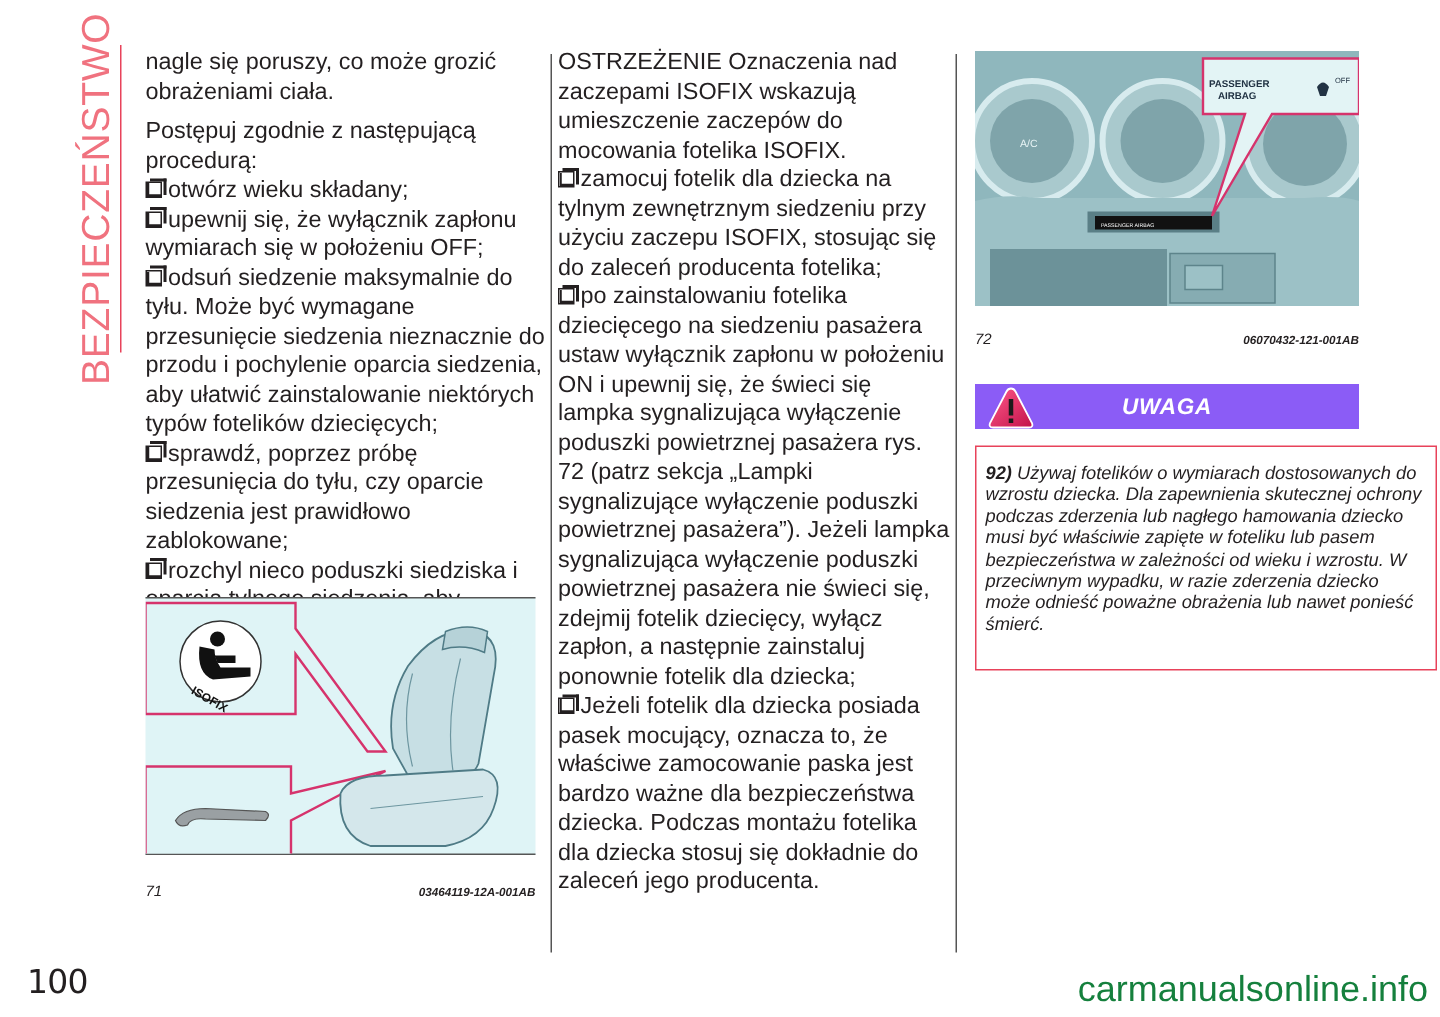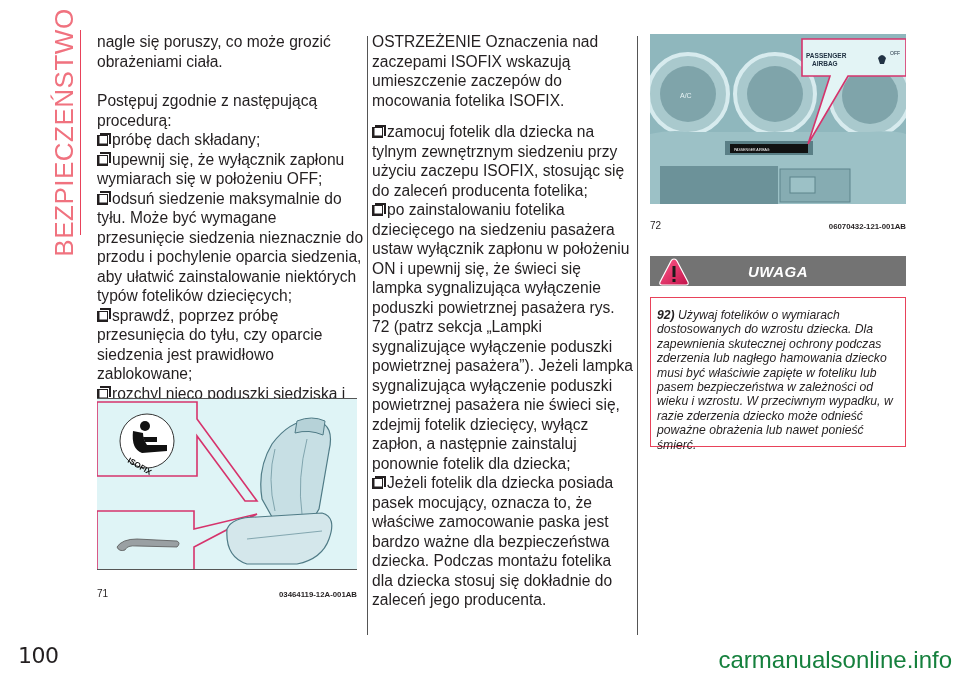--- a/index.html
+++ b/index.html
@@ -12,68 +12,68 @@
   }
   .side-label span {
     transform: rotate(-90deg); white-space: nowrap;
     color: #f0727f; font-size: 26px; letter-spacing: 0.5px; font-weight: normal;
   }
   .side-rule { position: absolute; left: 80px; top: 30px; width: 1px; height: 205px; background: #e8425a; }
 
   .col { position: absolute; font-size: 15.6px; line-height: 19.5px; }
   .col1 { left: 97px; top: 32px; width: 268px; }
   .col2 { left: 372px; top: 32px; width: 262px; }
-  .col p { margin-bottom: 20px; }
+  .col p { margin-bottom: 7px; }
   .bullet {
     display: inline-block; width: 11px; height: 11px; border: 1.5px solid #231f20;
     border-top-width: 1.5px; position: relative; margin-right: 4px; vertical-align: -1px;
     box-shadow: 2px -2px 0 -0.5px #231f20 inset;
   }
   .bullet::after {
     content: ""; position: absolute; right: -3.5px; top: -3.5px; width: 9px; height: 9px;
     border-top: 2.5px solid #231f20; border-right: 2.5px solid #231f20;
   }
 
   .vline { position: absolute; width: 1px; background: #555; }
   .vline1 { left: 367px; top: 36px; height: 599px; }
   .vline2 { left: 637px; top: 36px; height: 599px; }
 
   
   .fig71 { position: absolute; left: 97px; top: 398px; width: 260px; height: 172px; background: #dff4f6; border-top: 1px solid #555; border-bottom: 1px solid #555; overflow: hidden; }
-  .fig-cap { position: absolute; font-size: 9px; display: flex; justify-content: space-between; align-items: baseline; }
+  .fig-cap { position: absolute; font-size: 9px; display: flex; justify-content: space-between; align-items: baseline; font-style: italic; }
   .fig-cap .num { font-size: 10px; }
   .fig-cap .code { font-weight: bold; font-size: 7.8px; margin-top: 12px; }
   .cap71 { left: 97px; top: 578px; width: 260px; gap: 35px; }
 
   
   .fig72 { position: absolute; left: 650px; top: 34px; width: 256px; height: 170px; background: #8fb7bd; overflow: hidden; }
   .cap72 { left: 650px; top: 210px; width: 256px; }
 
   
-  .warn-head { position: absolute; left: 650px; top: 256px; width: 256px; height: 30px; background: #737373; display: flex; align-items: center; justify-content: center; }
+  .warn-head { position: absolute; left: 650px; top: 256px; width: 256px; height: 30px; background: #8b5cf6; display: flex; align-items: center; justify-content: center; }
   .warn-head .title { color: #ffffff; font-weight: bold; font-style: italic; font-size: 15px; letter-spacing: 0.5px; }
   .warn-icon { position: absolute; left: 8px; top: 1px; }
-  .warn-body { position: absolute; left: 650px; top: 297px; width: 256px; height: 150px; border: 1.5px solid #e8425a; padding: 10px 6px 4px 6px; font-style: italic; font-size: 12.2px; line-height: 14.4px; color: #231f20; }
+  .warn-body { position: absolute; left: 650px; top: 297px; width: 308px; height: 150px; border: 1.5px solid #e8425a; padding: 10px 6px 4px 6px; font-style: italic; font-size: 12.2px; line-height: 14.4px; color: #231f20; }
   .warn-body .ref { font-weight: bold; }
 
   .page-num { position: absolute; left: 18px; top: 643px; font-weight: normal; font-size: 22px; letter-spacing: -0.5px; font-family: "DejaVu Sans", sans-serif; }
   .watermark { position: absolute; right: 8px; top: 646px; font-size: 24px; color: #15803d; font-family: "Liberation Sans", sans-serif; }
 </style>
 </head>
 <body>
 
 <div class="side-label">
   <span>BEZPIECZEŃSTWO</span>
 </div>
 <div class="side-rule"></div>
 
 <div class="col col1">
   <p>nagle się poruszy, co może grozić obrażeniami ciała.</p>
   <p style="margin-bottom:0">Postępuj zgodnie z następującą procedurą:</p>
-  <div><span class="bullet"></span><span>próbę dach składany;</span></div>
+  <div><span class="bullet"></span><span>otwórz wieku składany;</span></div>
   <div><span class="bullet"></span><span>upewnij się, że wyłącznik zapłonu wymiarach się w położeniu OFF;</span></div>
   <div><span class="bullet"></span><span>odsuń siedzenie maksymalnie do tyłu. Może być wymagane przesunięcie siedzenia nieznacznie do przodu i pochylenie oparcia siedzenia, aby ułatwić zainstalowanie niektórych typów fotelików dziecięcych;</span></div>
   <div><span class="bullet"></span><span>sprawdź, poprzez próbę przesunięcia do tyłu, czy oparcie siedzenia jest prawidłowo zablokowane;</span></div>
   <div><span class="bullet"></span><span>rozchyl nieco poduszki siedziska i oparcia tylnego siedzenia, aby sprawdzić umiejscowienia zaczepów ISOFIX.</span></div>
 </div>
 
 <div class="vline vline1"></div>
 <div class="vline vline2"></div>
 
 <div class="fig71">
@@ -98,21 +98,21 @@
     <path d="M210,40 Q200,80 205,115" stroke="#6d96a0" fill="none" stroke-width="0.8"></path>
     <path d="M150,140 L225,132" stroke="#6d96a0" fill="none" stroke-width="0.8"></path>
   </svg>
 </div>
 <div class="fig-cap cap71">
   <span class="num">71</span>
   <span class="code">03464119-12A-001AB</span>
 </div>
 
 <div class="col col2">
-  <p style="margin-bottom:12px">OSTRZEŻENIE Oznaczenia nad zaczepami ISOFIX wskazują umieszczenie zaczepów do mocowania fotelika ISOFIX.</p>
+  <p style="margin-bottom:0">OSTRZEŻENIE Oznaczenia nad zaczepami ISOFIX wskazują umieszczenie zaczepów do mocowania fotelika ISOFIX.</p>
   <div><span class="bullet"></span><span>zamocuj fotelik dla dziecka na tylnym zewnętrznym siedzeniu przy użyciu zaczepu ISOFIX, stosując się do zaleceń producenta fotelika;</span></div>
   <div><span class="bullet"></span><span>po zainstalowaniu fotelika dziecięcego na siedzeniu pasażera ustaw wyłącznik zapłonu w położeniu ON i upewnij się, że świeci się lampka sygnalizująca wyłączenie poduszki powietrznej pasażera rys. 72 (patrz sekcja „Lampki sygnalizujące wyłączenie poduszki powietrznej pasażera”). Jeżeli lampka sygnalizująca wyłączenie poduszki powietrznej pasażera nie świeci się, zdejmij fotelik dziecięcy, wyłącz zapłon, a następnie zainstaluj ponownie fotelik dla dziecka;</span></div>
   <div><span class="bullet"></span><span>Jeżeli fotelik dla dziecka posiada pasek mocujący, oznacza to, że właściwe zamocowanie paska jest bardzo ważne dla bezpieczeństwa dziecka. Podczas montażu fotelika dla dziecka stosuj się dokładnie do zaleceń jego producenta.</span></div>
 </div>
 
 <div class="fig72">
   <svg width="256" height="170" viewBox="0 0 256 170">
     <rect x="0" y="0" width="256" height="170" fill="#8fb7bd"></rect>
 
     <circle cx="38" cy="60" r="40" fill="#a9c9cd" stroke="#d7ebee" stroke-width="4"></circle>

